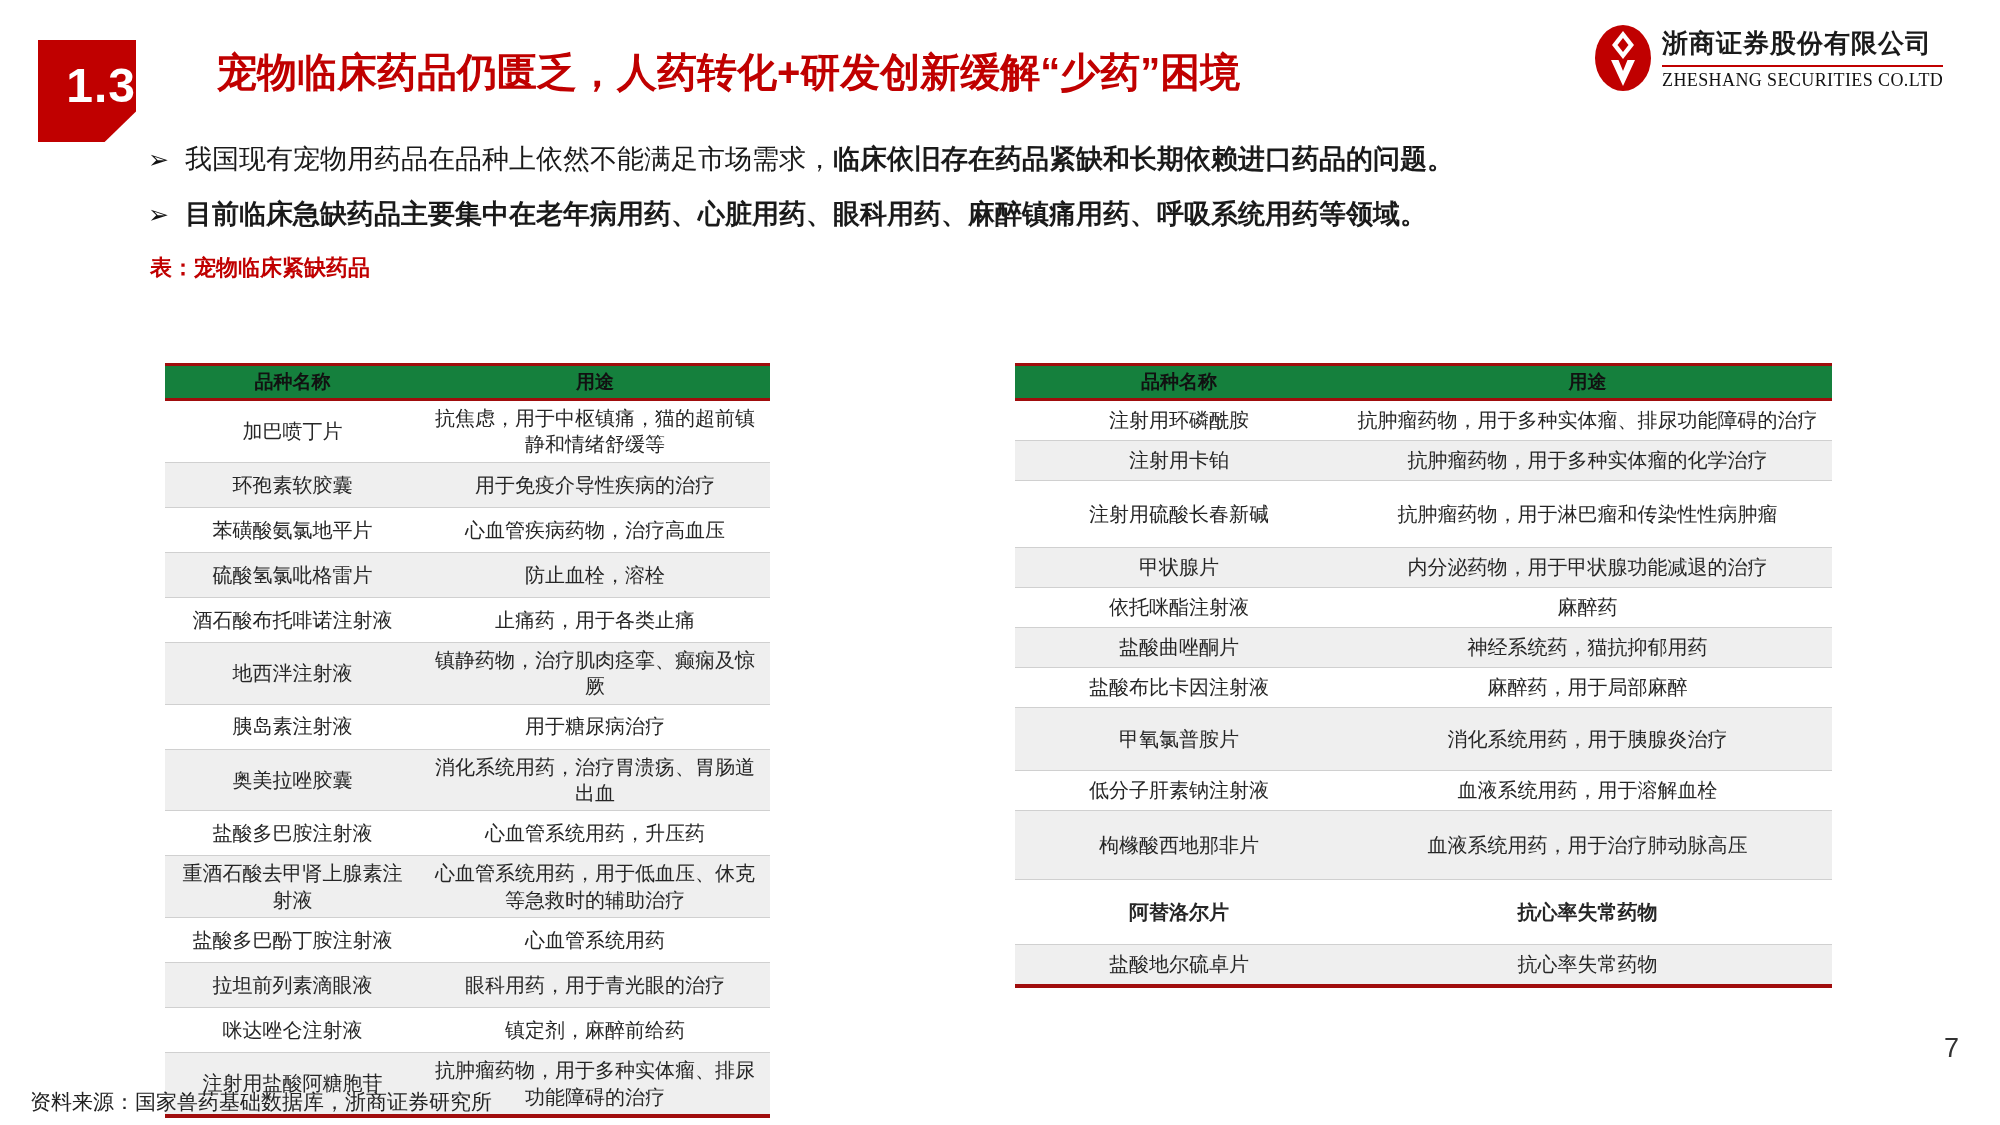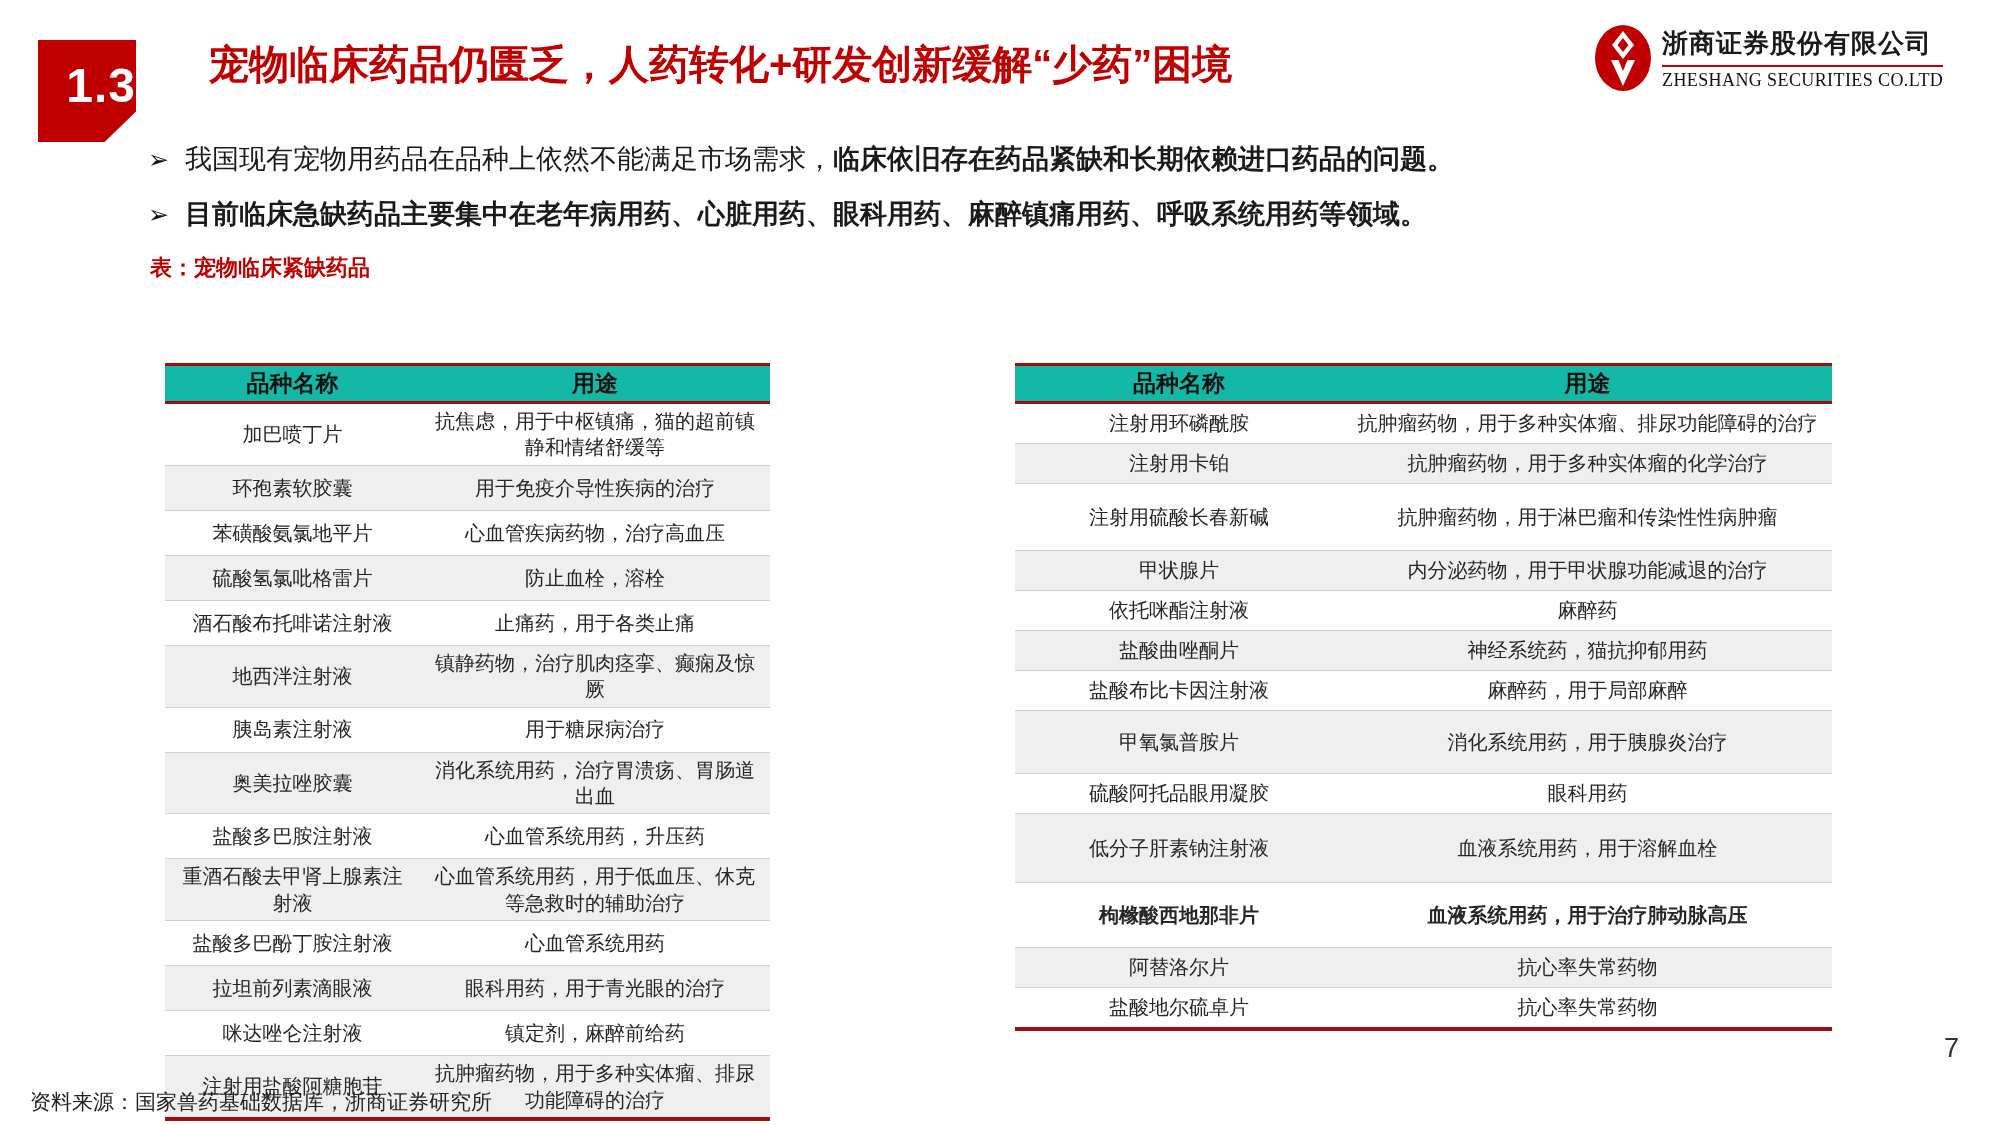--- a/index.html
+++ b/index.html
@@ -6,21 +6,21 @@
   body{font-family:"Liberation Sans","DejaVu Sans",sans-serif;color:#1a1a1a;}
   .slide{position:relative;width:2000px;height:1125px;background:#ffffff;overflow:hidden;}
 
   
   .badge{position:absolute;left:38px;top:40px;width:98px;height:102px;background:#c00000;
     clip-path:polygon(0 0,100% 0,100% 70%,68% 100%,0 100%);
     display:flex;align-items:flex-start;justify-content:flex-end;}
   .badge span{color:#ffffff;font-size:48px;font-weight:700;line-height:1;margin-top:22px;letter-spacing:1px;}
 
   
-  .title{position:absolute;left:205px;top:36px;margin:4px;font-size:40px;line-height:1.2;
+  .title{position:absolute;left:205px;top:36px;margin:12px;font-size:40px;line-height:1.2;
     font-weight:800;color:#c00000;letter-spacing:0px;white-space:nowrap;}
 
   
   .logo{position:absolute;left:1594px;top:24px;display:flex;align-items:center;}
   .logo-mark{width:58px;height:68px;margin-right:10px;}
   .logo-cn{font-size:26px;font-weight:700;color:#1a1a1a;letter-spacing:1px;white-space:nowrap;}
   .logo-rule{height:2px;background:#c00000;margin:4px 0 3px 0;}
   .logo-en{font-family:"Liberation Serif","DejaVu Serif",serif;font-size:18px;color:#111;
     letter-spacing:0.4px;white-space:nowrap;}
 
@@ -32,22 +32,22 @@
   #bullet-2{top:197px;}
 
   
   .caption{position:absolute;left:150px;top:253px;font-size:22px;font-weight:700;color:#c00000;}
 
   
   table.tbl{position:absolute;top:363px;border-collapse:collapse;table-layout:fixed;
     border-bottom:4px solid #a00d0d;}
   .tbl-left{left:165px;width:605px;}
   .tbl-right{left:1015px;width:817px;border-bottom-width:3px;}
-  .tbl th{background:#14b8a6;border-top:3px solid #a00d0d;border-bottom:3px solid #a00d0d;
-    font-size:23px;font-weight:700;color:#111;height:28px;padding:2px 6px;}
+  .tbl th{background:#15803d;border-top:3px solid #a00d0d;border-bottom:3px solid #a00d0d;
+    font-size:19px;font-weight:700;color:#111;height:28px;padding:2px 6px;}
   .tbl td{font-size:20px;text-align:center;vertical-align:middle;color:#262626;
     padding:4px 10px;line-height:1.32;border-top:1px solid #d0d0d0;}
   .tbl tbody tr:first-child td{border-top:none;}
   .tbl tbody tr:nth-child(even){background:#efefef;}
   .tbl-left td{height:36px;}
   .tbl-left th:first-child,.tbl-left td:first-child{width:243px;}
   .tbl-right td{height:31px;}
   .tbl-right th:first-child,.tbl-right td:first-child{width:316px;}
   .tbl-right tbody tr:nth-child(3) td{height:58px;}
   .tbl-right tbody tr:nth-child(8) td{height:54px;}
@@ -197,24 +197,20 @@
         </tr>
         <tr>
           <td>盐酸布比卡因注射液</td>
           <td>麻醉药，用于局部麻醉</td>
         </tr>
         <tr>
           <td>甲氧氯普胺片</td>
           <td>消化系统用药，用于胰腺炎治疗</td>
         </tr>
         <tr>
-          <td>硫酸阿托品眼用凝胶</td>
-          <td>眼科用药</td>
-        </tr>
-        <tr>
           <td>低分子肝素钠注射液</td>
           <td>血液系统用药，用于溶解血栓</td>
         </tr>
         <tr>
           <td>枸橼酸西地那非片</td>
           <td>血液系统用药，用于治疗肺动脉高压</td>
         </tr>
         <tr>
           <td>阿替洛尔片</td>
           <td>抗心率失常药物</td>

